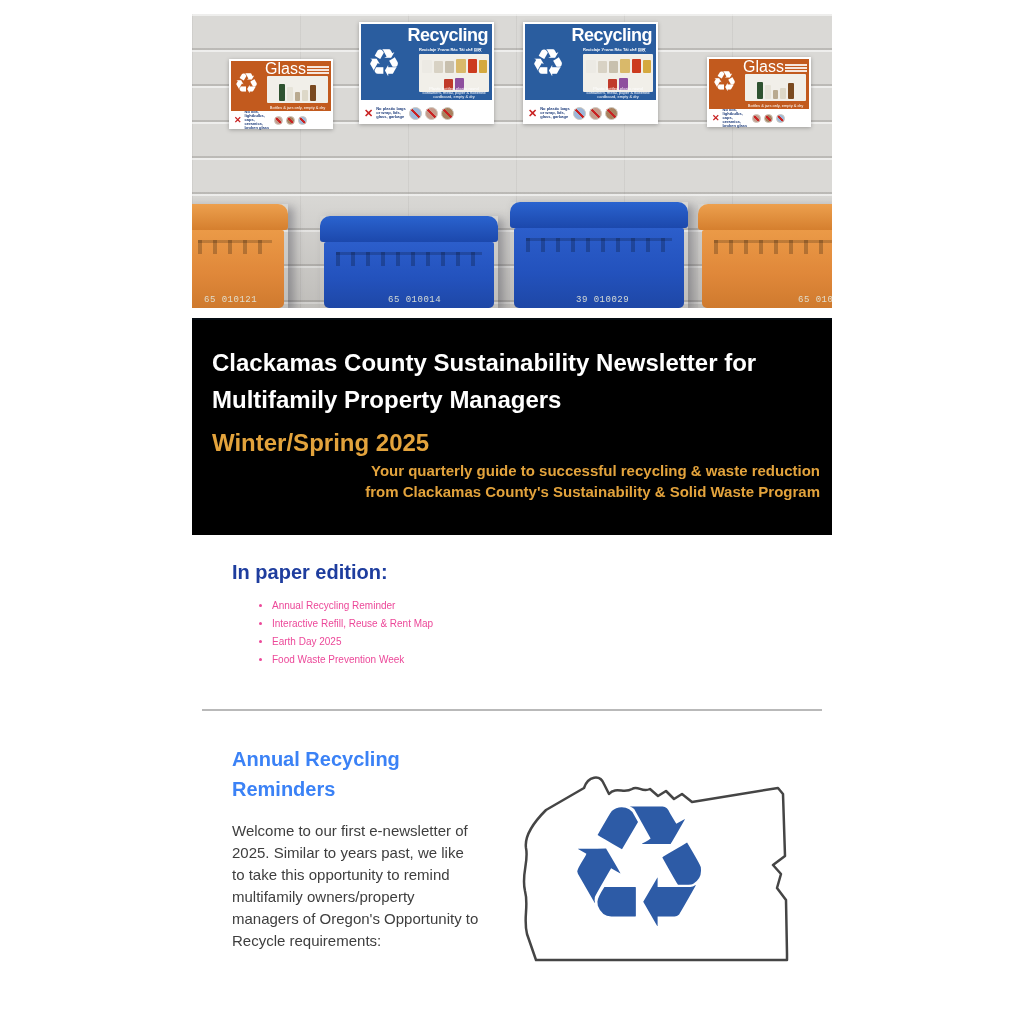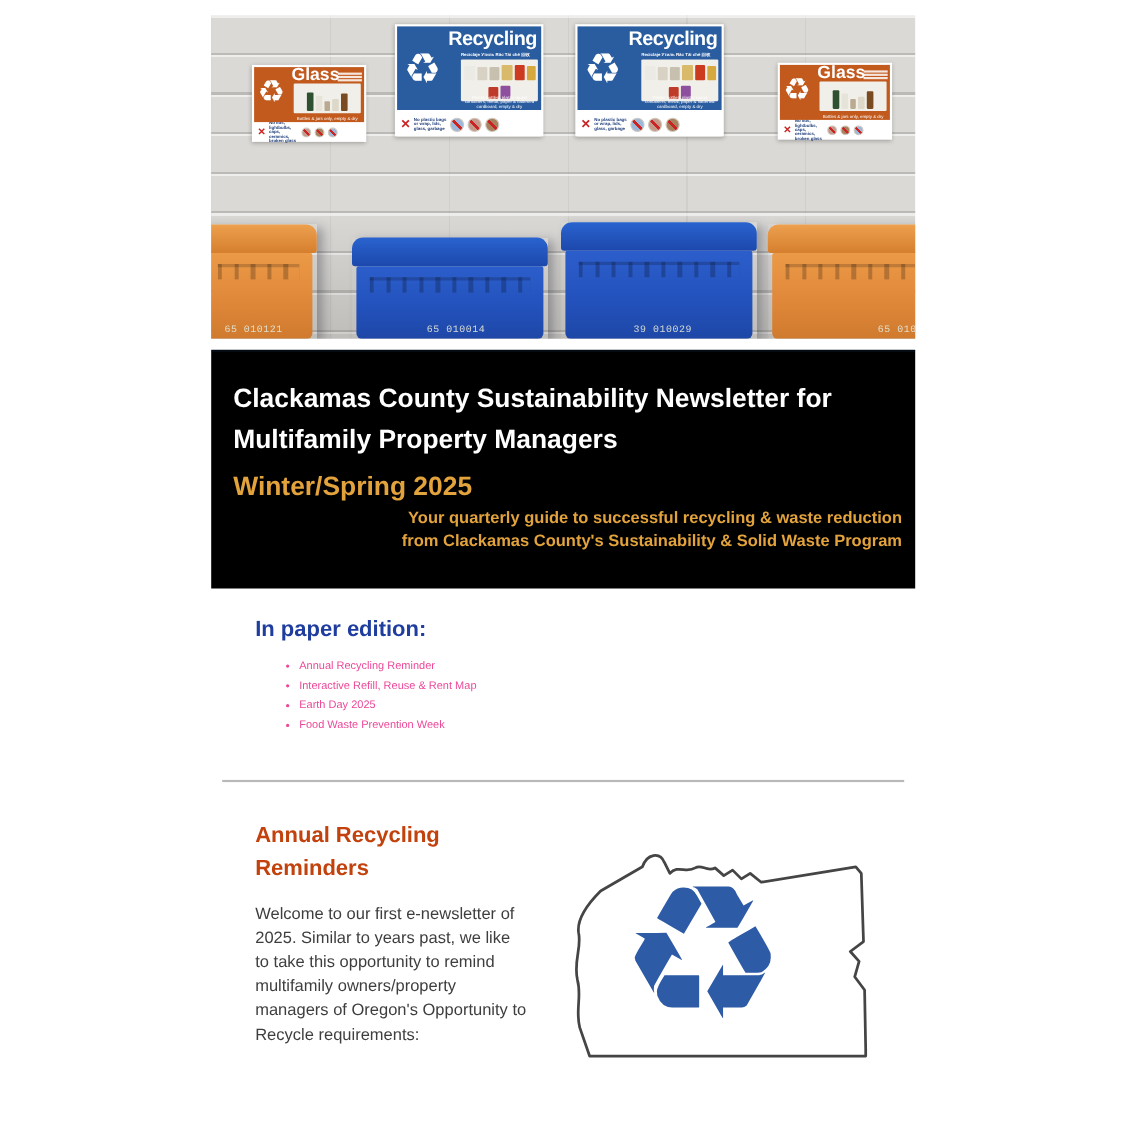--- a/index.html
+++ b/index.html
@@ -28,21 +28,21 @@
   .poster.glass { width: 104px; height: 70px; }
   .poster.rec   .poster-main { height: 76px; }
   .poster.glass .poster-main { height: 50px; }
 
   #poster-glass-1 { left: 37px;  top: 45px; }
   #poster-rec-1   { left: 167px; top: 8px;  }
   #poster-rec-2   { left: 331px; top: 8px;  }
   #poster-glass-2 { left: 515px; top: 43px; }
 
   .rec .poster-title { position: absolute; top: 1px; right: 4px; font-size: 18px; font-weight: bold; letter-spacing: -0.5px; }
-  .glass .poster-title { position: absolute; top: -1px; left: 34px; font-size: 16px; font-weight: bold; }
+  .glass .poster-title { position: absolute; top: -1px; left: 34px; font-size: 16px; font-weight: normal; }
   .rec .poster-glyph { position: absolute; left: 6px; top: 20px; font-size: 38px; line-height: 1; }
   .glass .poster-glyph { position: absolute; left: 3px; top: 9px; font-size: 28px; line-height: 1; }
   .lang-row { position: absolute; left: 58px; right: 3px; top: 24px; font-size: 4px; line-height: 4px; white-space: nowrap; overflow: hidden; color: #fff; font-weight: bold; }
   .micro-bars { position: absolute; right: 2px; top: 4px; width: 22px; }
   .micro-bars i { display: block; height: 2px; margin: 1px 0; background: rgba(255,255,255,0.85); }
   .item-panel { position: absolute; background: #f1efe9; border-radius: 1px;
     display: flex; flex-wrap: wrap; align-items: flex-end; justify-content: center; gap: 2px; padding: 2px; overflow: hidden; }
   .rec .item-panel   { left: 58px; right: 3px; top: 30px; height: 38px; }
   .glass .item-panel { left: 36px; right: 3px; top: 15px; height: 27px; }
   .item-panel i { display: block; border-radius: 1px; }
@@ -99,21 +99,21 @@
   
   .toc-heading { margin: 26px 0 0 40px; font-size: 20px; font-weight: bold; color: #1e3d9e; }
   .toc-list { margin: 16px 0 0 40px; padding-left: 40px; font-size: 10px; color: #ec4899; }
   .toc-list li { margin-bottom: 7px; }
 
   .divider { border: none; border-top: 2px solid #b9b9b9; margin: 44px 10px 0 10px; }
 
   
   .article { display: flex; margin-top: 33px; }
   .article-left { margin-left: 40px; width: 248px; flex-shrink: 0; }
-  .article-heading { margin: 0; font-size: 20px; line-height: 30px; font-weight: bold; color: #c2410c; cursor: pointer; }
+  .article-heading { margin: 0; font-size: 20px; line-height: 30px; font-weight: bold; color: #3b82f6; cursor: pointer; }
   .article-body { margin: 16px 0 0 0; font-size: 15px; line-height: 22px; color: #3e3e3e; }
   .article-right { margin-left: 16px; padding-top: 14px; }
   .oregon-wrap { position: relative; width: 300px; height: 225px; }
   .oregon-wrap svg { position: absolute; left: 0; top: 0; }
   .recycling-symbol { position: absolute; inset: 0; display: flex; align-items: center; justify-content: center;
     padding: 6px 14px 14px 0; font-size: 170px; line-height: 1; color: #2d5ba6;
     font-family: "DejaVu Sans", sans-serif; }
 </style>
 </head>
 <body>

